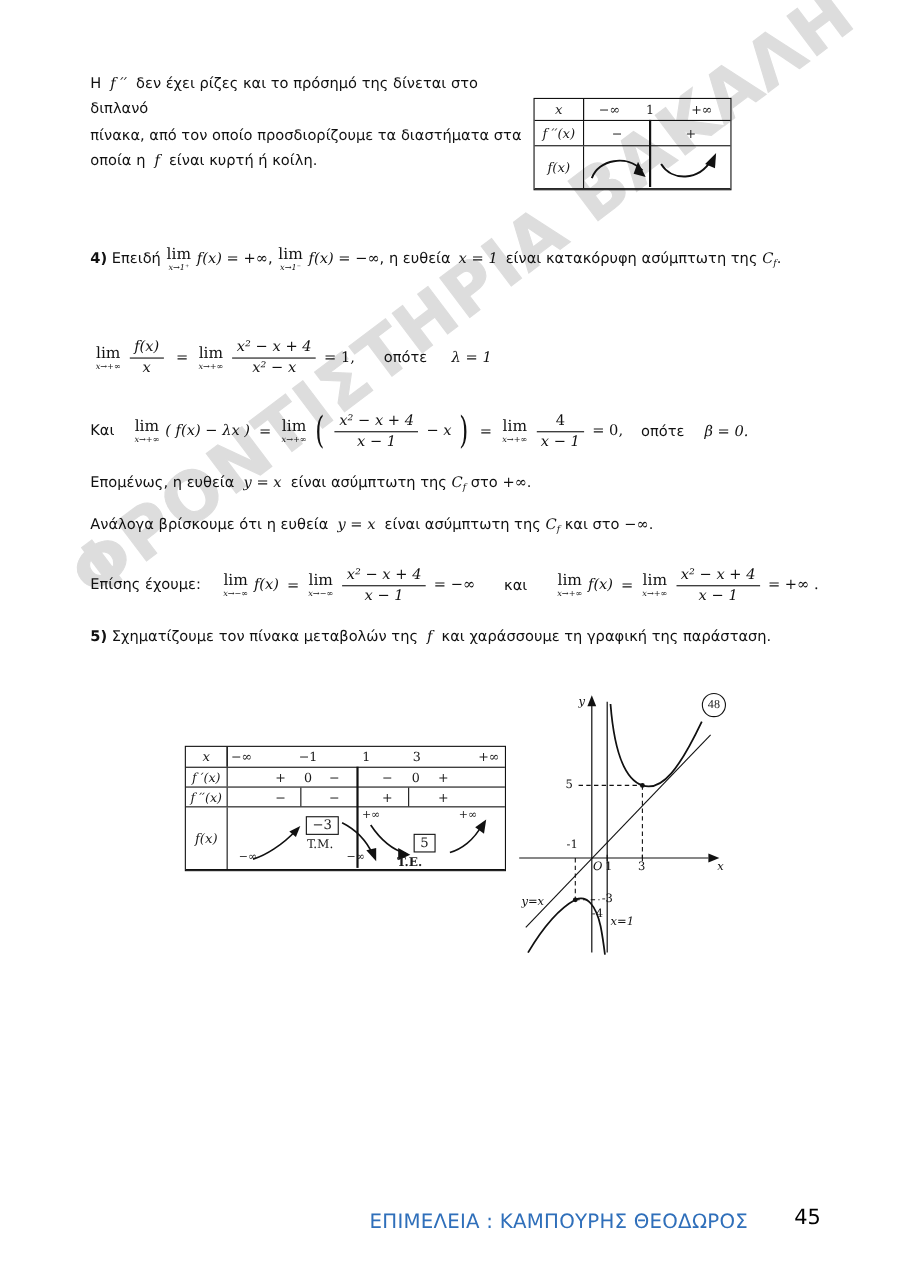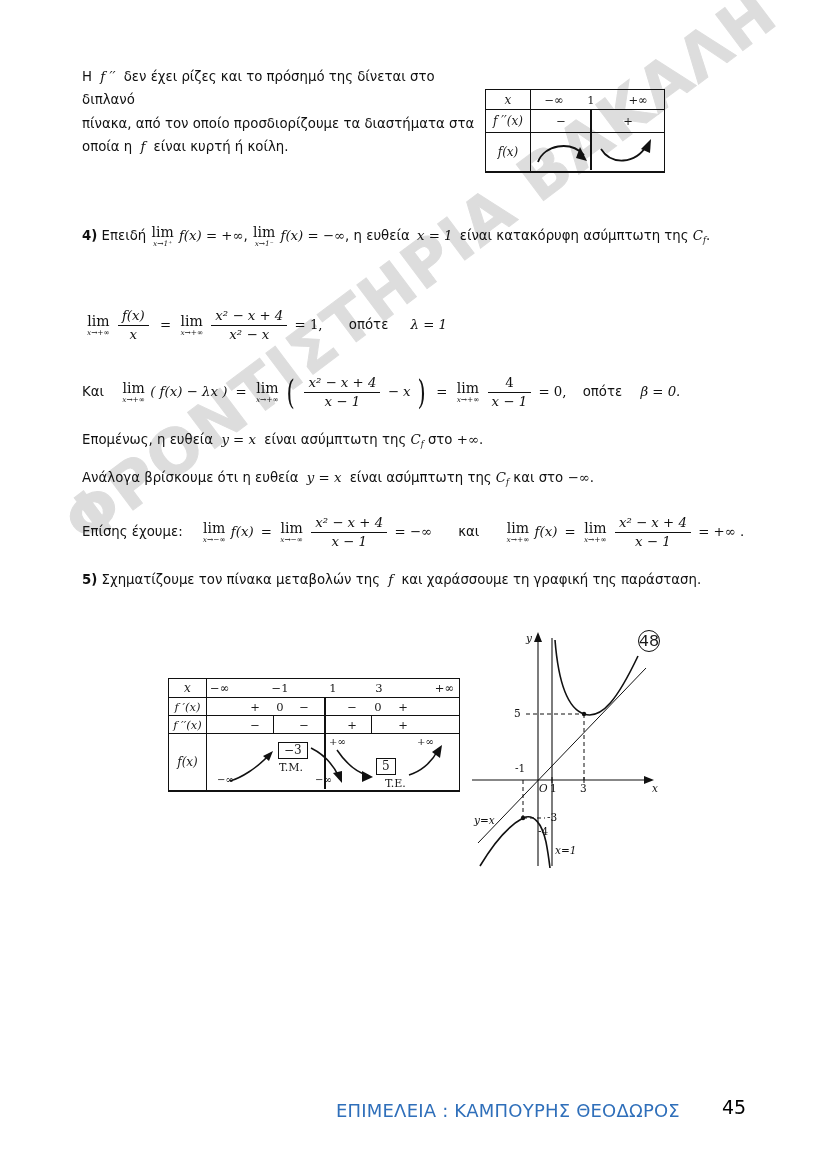--- a/index.html
+++ b/index.html
@@ -169,22 +169,22 @@
   .vrule.thick { width: 2.4px; background: #111; }
 
   
   .figure { position: absolute; z-index: 2; }
   .fignum {
     position: absolute;
     width: 20px; height: 20px;
     border: 1.3px solid #111;
     border-radius: 50%;
     display: flex; align-items: center; justify-content: center;
-    font-size: 17px;
-    font-family: Liberation Mono, monospace;
+    font-size: 11px;
+    font-family: Liberation Serif, serif;
     background: rgba(255,255,255,.0);
   }
   .figlbl {
     position: absolute;
     font-family: "DejaVu Serif", "Liberation Serif", serif;
     font-size: 10.5px;
     font-style: italic;
     color: #111;
     white-space: nowrap;
   }
@@ -442,21 +442,21 @@
         <path d="M24 29 L33 39 L33 27 Z" fill="#111"></path>
       </svg>
       <div class="inf" style="left:146px; top:40px;">−∞</div>
 
       <div class="inf" style="left:160px; top:2px;">+∞</div>
       <svg style="position:absolute; left:166px; top:14px;" width="44" height="34" viewBox="0 0 44 34">
         <path d="M2 2 C 10 14, 20 24, 34 28" stroke="#111" stroke-width="1.5" fill="none"></path>
         <path d="M27 23 L38 29 L27 34 Z" fill="#111"></path>
       </svg>
       <div class="boxval" style="left:207px; top:24px;">5</div>
-      <div class="tlabel" style="left:216px; top:43px;">T.E.</div>
+      <div class="tlabel" style="left:192px; top:43px;font-weight:bold;">T.E.</div>
       <svg style="position:absolute; left:238px; top:10px;" width="40" height="36" viewBox="0 0 40 36">
         <path d="M2 31 C 12 28, 24 20, 31 6" stroke="#111" stroke-width="1.5" fill="none"></path>
         <path d="M25 8 L35 1 L33 14 Z" fill="#111"></path>
       </svg>
       <div class="inf" style="left:248px; top:2px;">+∞</div>
     </div>
 
     <div class="vrule" style="left:37px; top:0; height:18px;"></div>
     <div class="vrule thick" style="left:155px; top:18px; height:92px;"></div>
   </div>
@@ -502,21 +502,21 @@
     
     <div class="figlbl up" style="left:49px; top:134px;">-1</div>
     <div class="figlbl up" style="left:84px; top:154px;">1</div>
     <div class="figlbl up" style="left:114px; top:154px;">3</div>
     
     <div class="figlbl up" style="left:48px; top:79px;">5</div>
     <div class="figlbl up" style="left:81px; top:183px;">-3</div>
     <div class="figlbl up" style="left:72px; top:197px;">-4</div>
     
     <div class="figlbl" style="left:8px; top:186px;">y=x</div>
-    <div class="figlbl" style="left:89px; top:204px;margin-top:12px;">x=1</div>
+    <div class="figlbl" style="left:89px; top:204px;">x=1</div>
   </div>
 
   <div class="doc-footer">
     <span class="footer-text">ΕΠΙΜΕΛΕΙΑ : ΚΑΜΠΟΥΡΗΣ ΘΕΟΔΩΡΟΣ</span>
     <span class="footer-page">45</span>
   </div>
 
 </div>
 
 </body></html>

